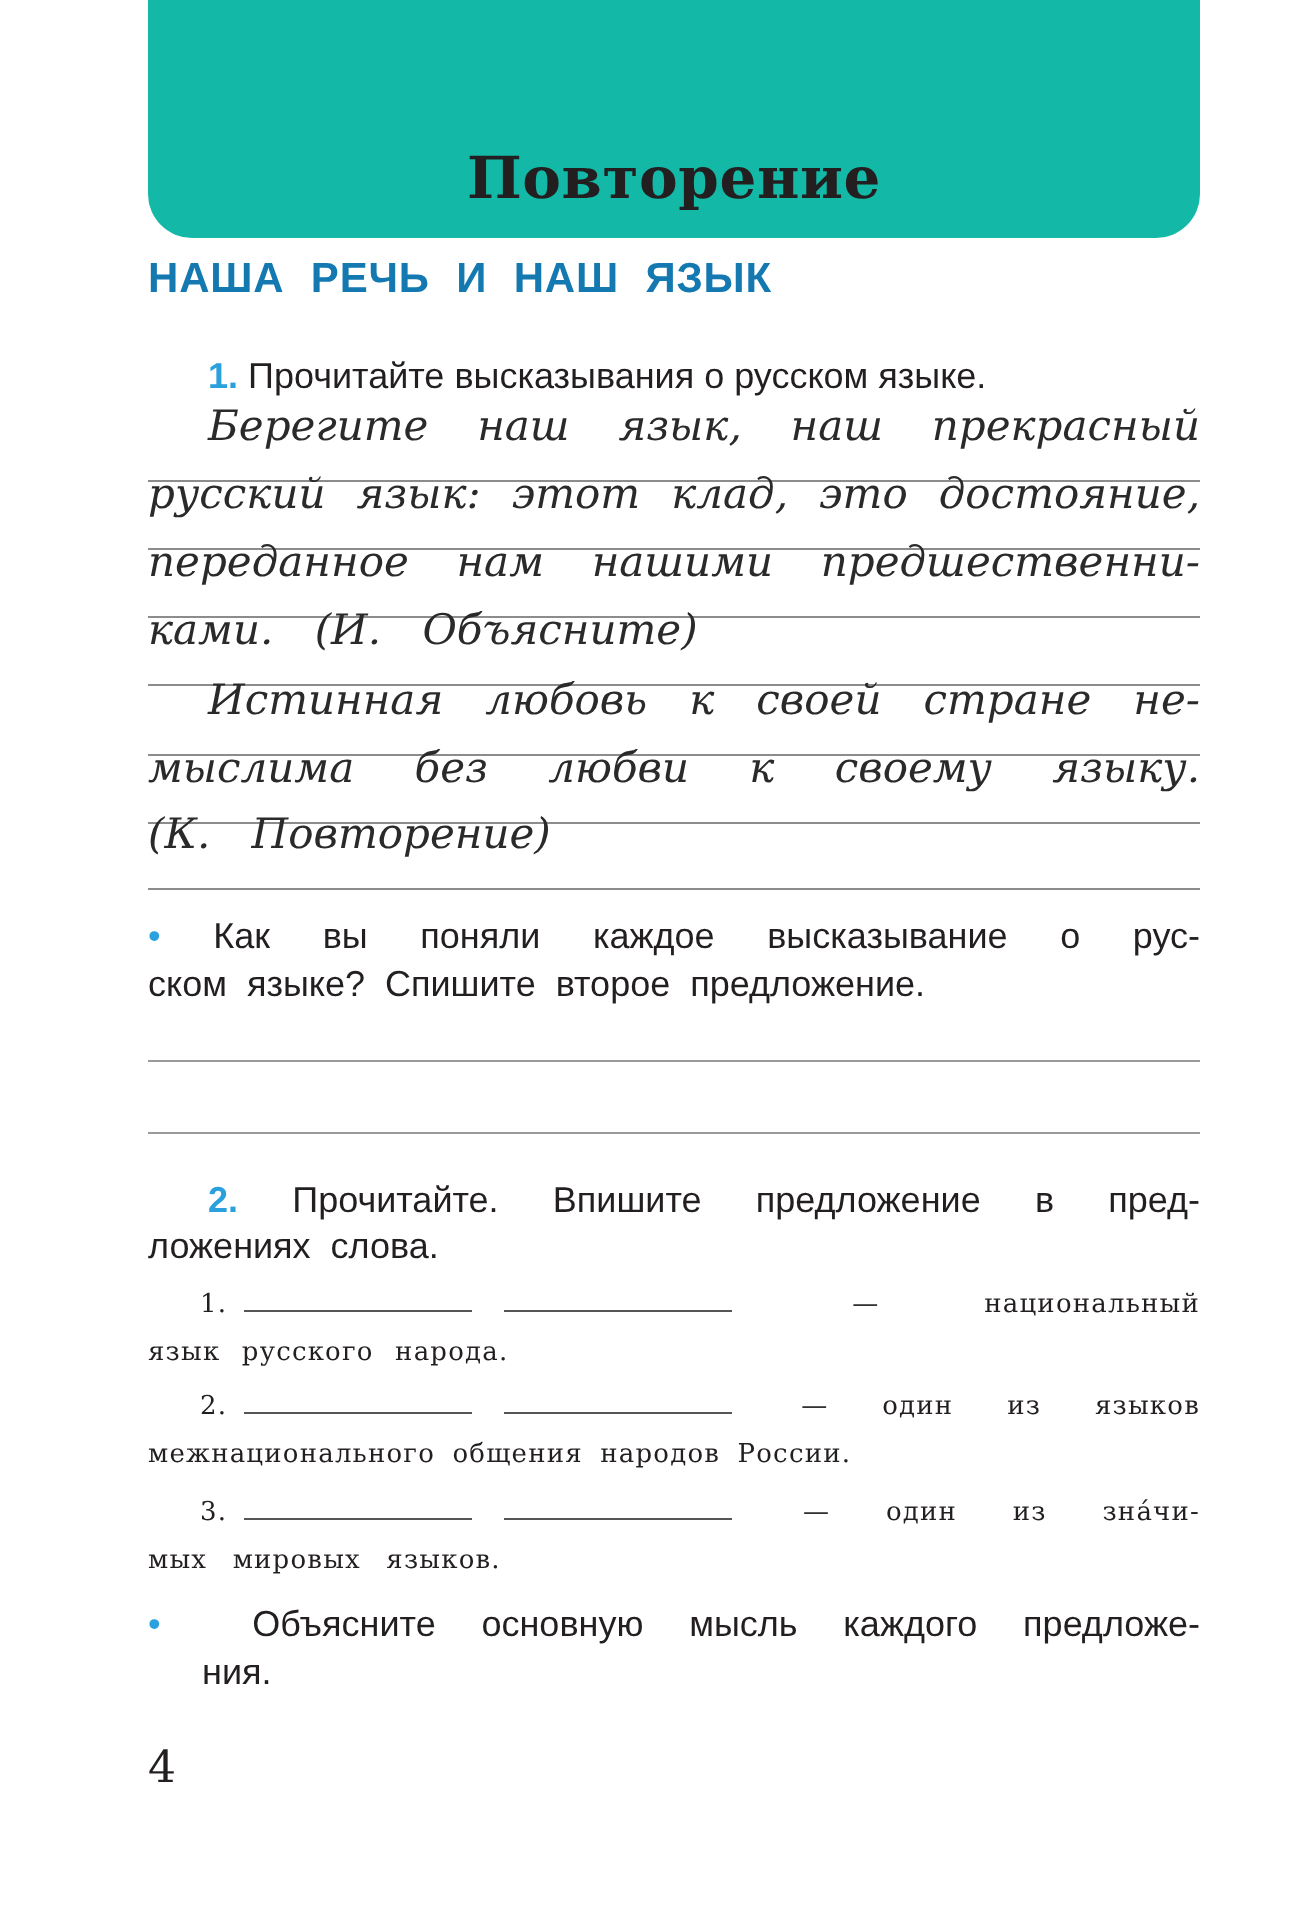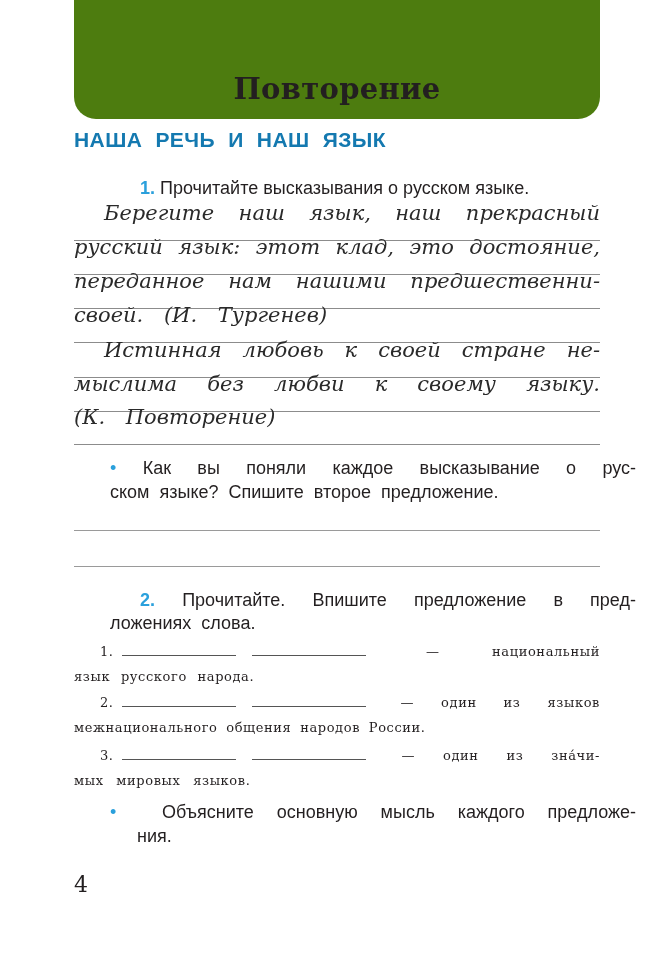--- a/index.html
+++ b/index.html
@@ -1,20 +1,20 @@
 <!DOCTYPE html>
 <html><head>
 <meta charset="utf-8">
 <style>
   html,body{margin:0;padding:0;background:#ffffff;}
   body{width:650px;height:954px;position:relative;overflow:hidden;font-family:"Liberation Sans",sans-serif;color:#231f20;}
-  .banner{position:absolute;left:74px;top:0;width:526px;height:119px;background:#4d7c0f;border-radius:0 0 22px 22px;}
+  .banner{position:absolute;left:74px;top:0;width:526px;height:119px;background:#14b8a6;border-radius:0 0 22px 22px;}
   .banner-title{position:absolute;left:0;right:0;top:72px;text-align:center;font-family:"DejaVu Serif","Liberation Serif",serif;font-weight:bold;font-size:29px;color:#231f20;letter-spacing:0.3px;}
   .section-title{position:absolute;left:74px;width:526px;top:128px;text-align:left;font-family:"Liberation Sans",sans-serif;font-weight:bold;font-size:21px;color:#1479b0;word-spacing:7px;letter-spacing:0.4px;}
-  .task-line{position:absolute;left:74px;width:526px;font-size:18px;line-height:22px;white-space:nowrap;margin-left:36px;}
+  .task-line{position:absolute;left:74px;width:526px;font-size:18px;line-height:22px;white-space:nowrap;}
   .task-num{color:#2aa0dc;font-weight:bold;}
   .justify{text-align:justify;text-align-last:justify;}
   .hw-line{position:absolute;left:74px;width:526px;height:34px;border-bottom:1.5px solid #8c8c8c;}
   .hw-text{position:absolute;left:0;right:0;bottom:12px;font-family:"DejaVu Serif","Liberation Serif",serif;font-style:italic;font-size:21px;line-height:30px;color:#2a2a2a;white-space:nowrap;}
   .hw-text.j{text-align:justify;text-align-last:justify;}
   .hw-text.indent{padding-left:30px;}
   .bullet{color:#2aa0dc;font-size:18px;}
   .empty-line{position:absolute;left:74px;width:526px;height:0;border-bottom:1.5px solid #9a9a9a;}
   .serif-line{position:absolute;left:74px;width:526px;font-family:"DejaVu Serif","Liberation Serif",serif;font-size:13px;line-height:22px;white-space:nowrap;letter-spacing:0.6px;}
   .blank{display:inline-block;width:114px;border-bottom:1.2px solid #555;height:14px;margin:0 8px;vertical-align:baseline;}
@@ -37,21 +37,21 @@
 <div class="hw-line" style="top:206px;">
   <div class="hw-text j indent">Берегите наш язык, наш прекрасный</div>
 </div>
 <div class="hw-line" style="top:240px;">
   <div class="hw-text j">русский язык: этот клад, это достояние,</div>
 </div>
 <div class="hw-line" style="top:274px;">
   <div class="hw-text j">переданное нам нашими предшественни-</div>
 </div>
 <div class="hw-line" style="top:308px;">
-  <div class="hw-text" style="word-spacing:14px;">своей. (И. Тургенев)</div>
+  <div class="hw-text" style="word-spacing:14px;">ками. (И. Объясните)</div>
 </div>
 <div class="hw-line" style="top:343px;">
   <div class="hw-text j indent">Истинная любовь к своей стране не-</div>
 </div>
 <div class="hw-line" style="top:377px;">
   <div class="hw-text j">мыслима без любви к своему языку.</div>
 </div>
 <div class="hw-line" style="top:410px;">
   <div class="hw-text" style="word-spacing:14px;">(К. Повторение)</div>
 </div>

